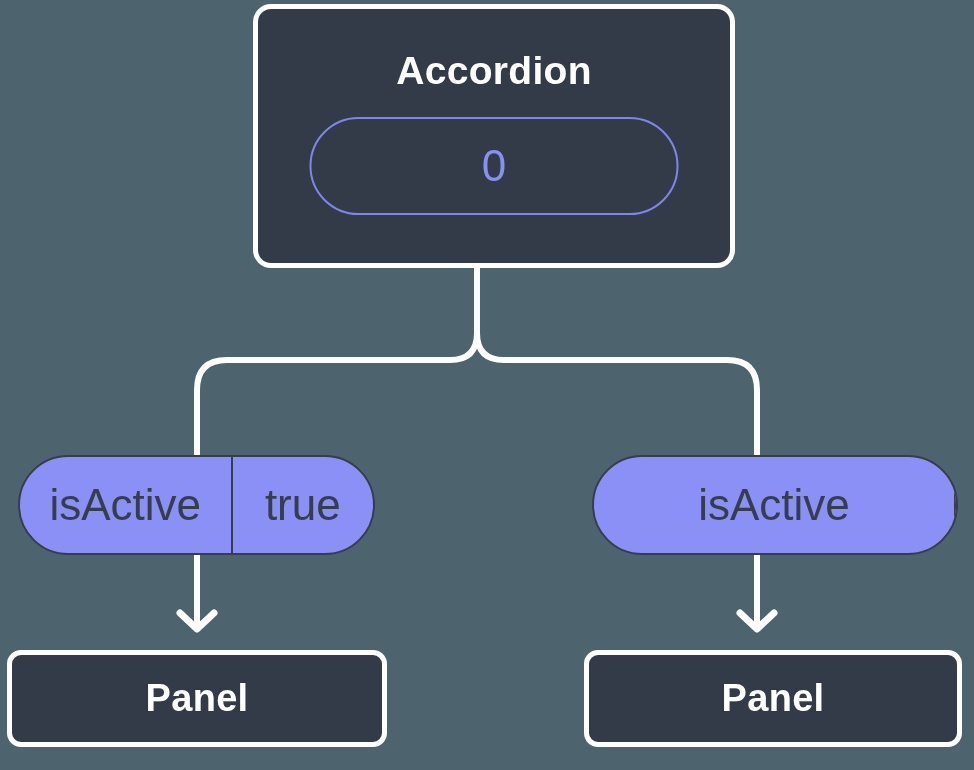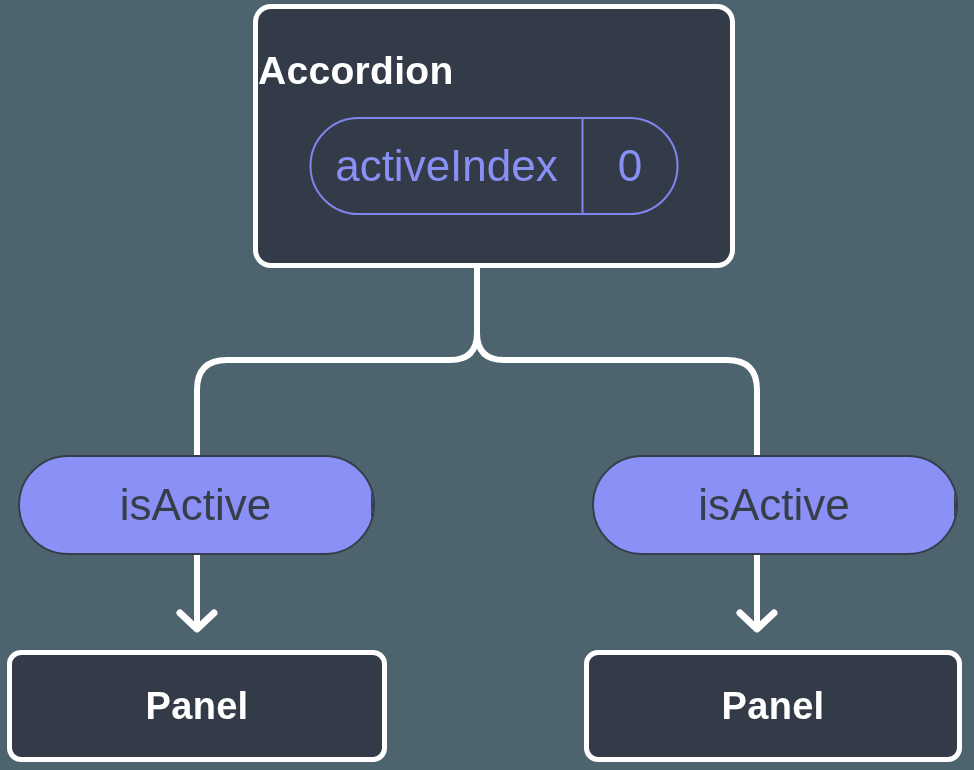--- a/index.html
+++ b/index.html
@@ -52,21 +52,21 @@
     color: var(--node-text);
   }
   .root-node {
     left: 253px; top: 4px;
     width: 482px; height: 264px;
     border-radius: 18px;
   }
   .root-title {
     position: absolute;
     left: 0; right: 0; top: 40px;
-    text-align: left;
+    text-align: center;
     font-size: 39px;
     font-weight: 600;
     letter-spacing: 0.3px;
   }
   .pill {
     display: flex;
     align-items: stretch;
     border-radius: 999px;
     overflow: hidden;
     z-index: 1;
@@ -105,21 +105,21 @@
   }
   .solid-pill .prop-name {
     flex: 3;
     border-right: 2.5px solid var(--pill-border);
   }
   .solid-pill .prop-value { flex: 2; }
   .pill-left  { left: 18px;  width: 357px; }
   .pill-right { left: 592px; width: 366px; }
   .panel-node {
     top: 650px;
-    height: 112px;
+    height: 97px;
     border-radius: 14px;
     display: flex;
     align-items: center;
     justify-content: center;
     font-size: 38px;
     font-weight: 600;
     letter-spacing: 0.3px;
   }
   .panel-left  { left: 7px;   width: 380px; }
   .panel-right { left: 584px; width: 378px; }
@@ -132,27 +132,27 @@
   <svg class="connectors" width="974" height="770" viewBox="0 0 974 770">
     <path class="tree" d="M 477 258 L 477 333 Q 477 360 450 360 L 227 360 Q 197 360 197 390 L 197 626"></path>
     <path class="tree" d="M 477 333 Q 477 360 504 360 L 727 360 Q 757 360 757 390 L 757 626"></path>
     <path class="arrowhead" d="M 180 613 L 197 629 L 214 613"></path>
     <path class="arrowhead" d="M 740 613 L 757 629 L 774 613"></path>
   </svg>
 
   <div class="node root-node">
     <div class="root-title">Accordion</div>
     <div class="pill root-pill">
-      <span class="prop-name">activeIndex</span>
       <span class="prop-value">0</span>
     </div>
   </div>
 
   <div class="pill solid-pill pill-left">
     <span class="prop-name">isActive</span>
+    <span class="prop-value">true</span>
   </div>
 
   <div class="pill solid-pill pill-right">
     <span class="prop-name">isActive</span>
   </div>
 
   <div class="node panel-node panel-left">
     <span>Panel</span>
   </div>
 

